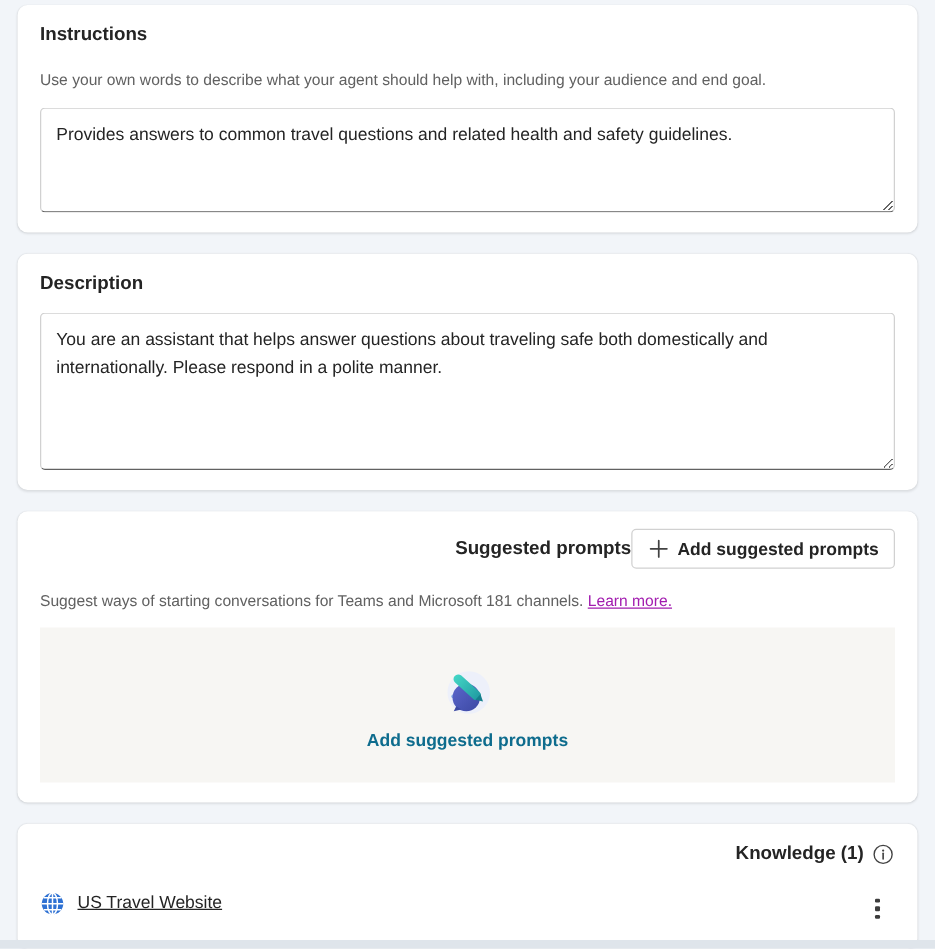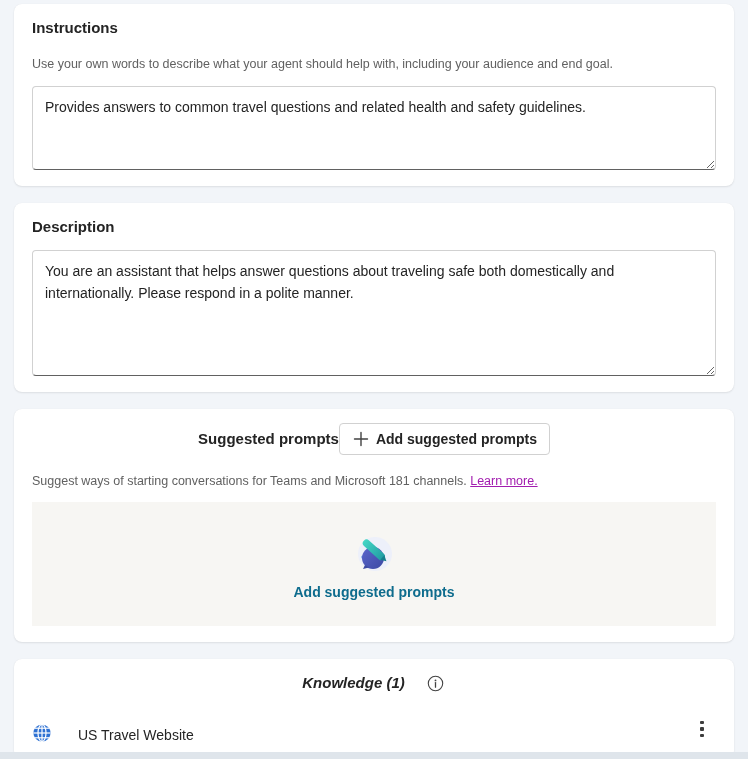--- a/index.html
+++ b/index.html
@@ -45,23 +45,23 @@
     background: #ffffff;
     resize: vertical;
     outline: none;
   }
   #description-field { height: 84px; }
   #instructions-field { height: 126px; }
 
   .header-row {
     display: flex;
     align-items: center;
-    justify-content: center;
-  }
-  .title-group { display: flex; align-items: center; gap: 21px; font-style: italic; }
+    justify-content: flex-end;
+  }
+  .title-group { display: flex; align-items: center; gap: 5px; }
 
   .btn-outline {
     display: inline-flex;
     align-items: center;
     gap: 6px;
     height: 32px;
     padding: 0 12px;
     background: #ffffff;
     border: 1px solid #d1d1d1;
     border-radius: 4px;
@@ -93,24 +93,25 @@
   .empty-link {
     font-size: 14px;
     font-weight: 700;
     color: #0e6c8d;
     cursor: pointer;
     text-decoration: none;
   }
 
   .knowledge-row {
     display: flex;
-    align-items: flex-end;
-    gap: 26px;
+    align-items: flex-start;
+    gap: 10px;
     margin-top: 20px;
     min-height: 30px;
+    text-decoration: underline;
   }
   .knowledge-label { font-size: 14px; color: #242424; flex: 1; }
 
   .icon-btn {
     background: none;
     border: none;
     cursor: pointer;
     display: flex;
     align-items: center;
     justify-content: center;

